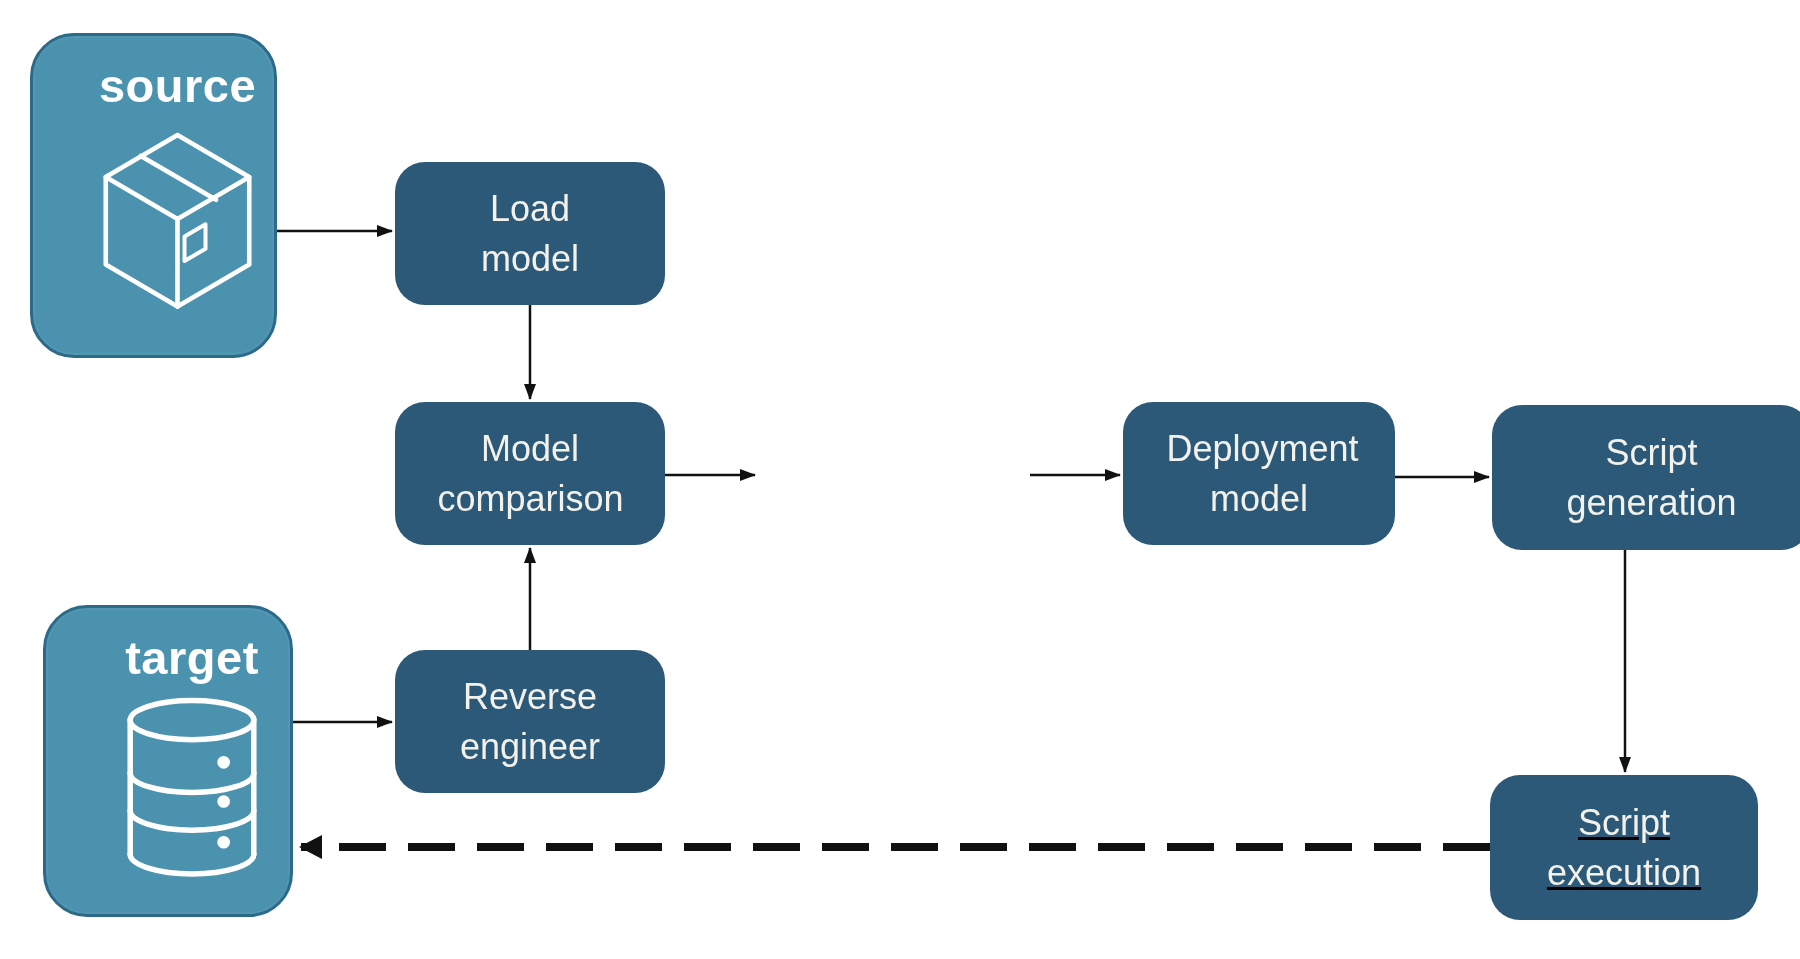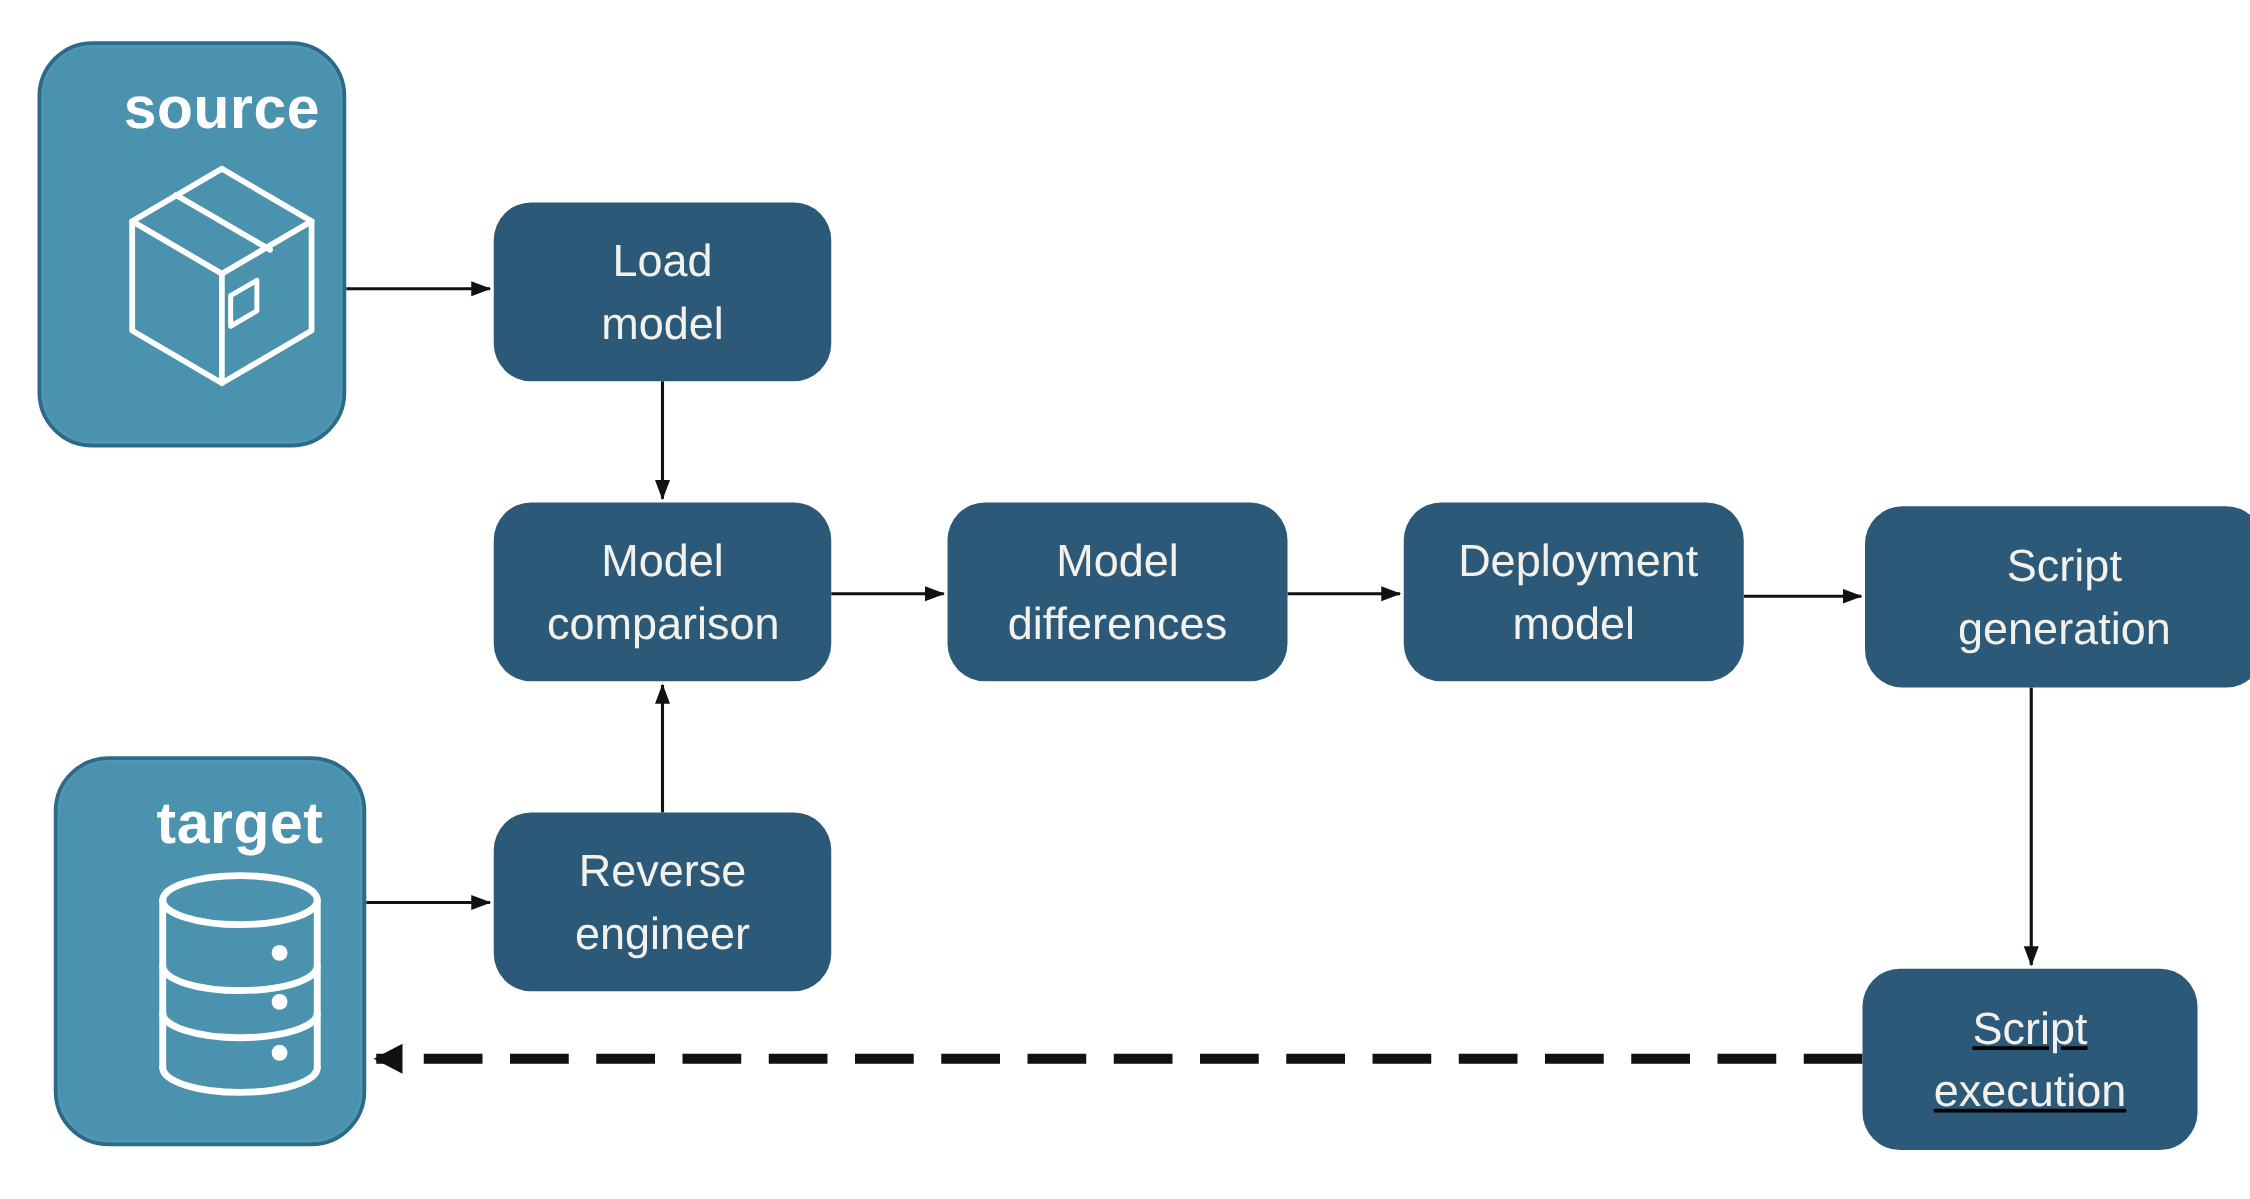--- a/index.html
+++ b/index.html
@@ -135,23 +135,20 @@
       <circle cx="71" cy="97" r="4.2" fill="#ffffff" stroke="none"></circle>
     </svg>
   </div>
 
   <div class="node node-load-model">
     <span>Load model</span>
   </div>
   <div class="node node-model-comparison">
     <span>Model comparison</span>
   </div>
-  <div class="node node-model-differences">
-    <span>Model differences</span>
-  </div>
   <div class="node node-deployment-plan">
     <span>Deployment model</span>
   </div>
   <div class="node node-script-generation">
     <span>Script generation</span>
   </div>
   <div class="node node-reverse-engineer">
     <span>Reverse engineer</span>
   </div>
   <div class="node node-script-execution">

